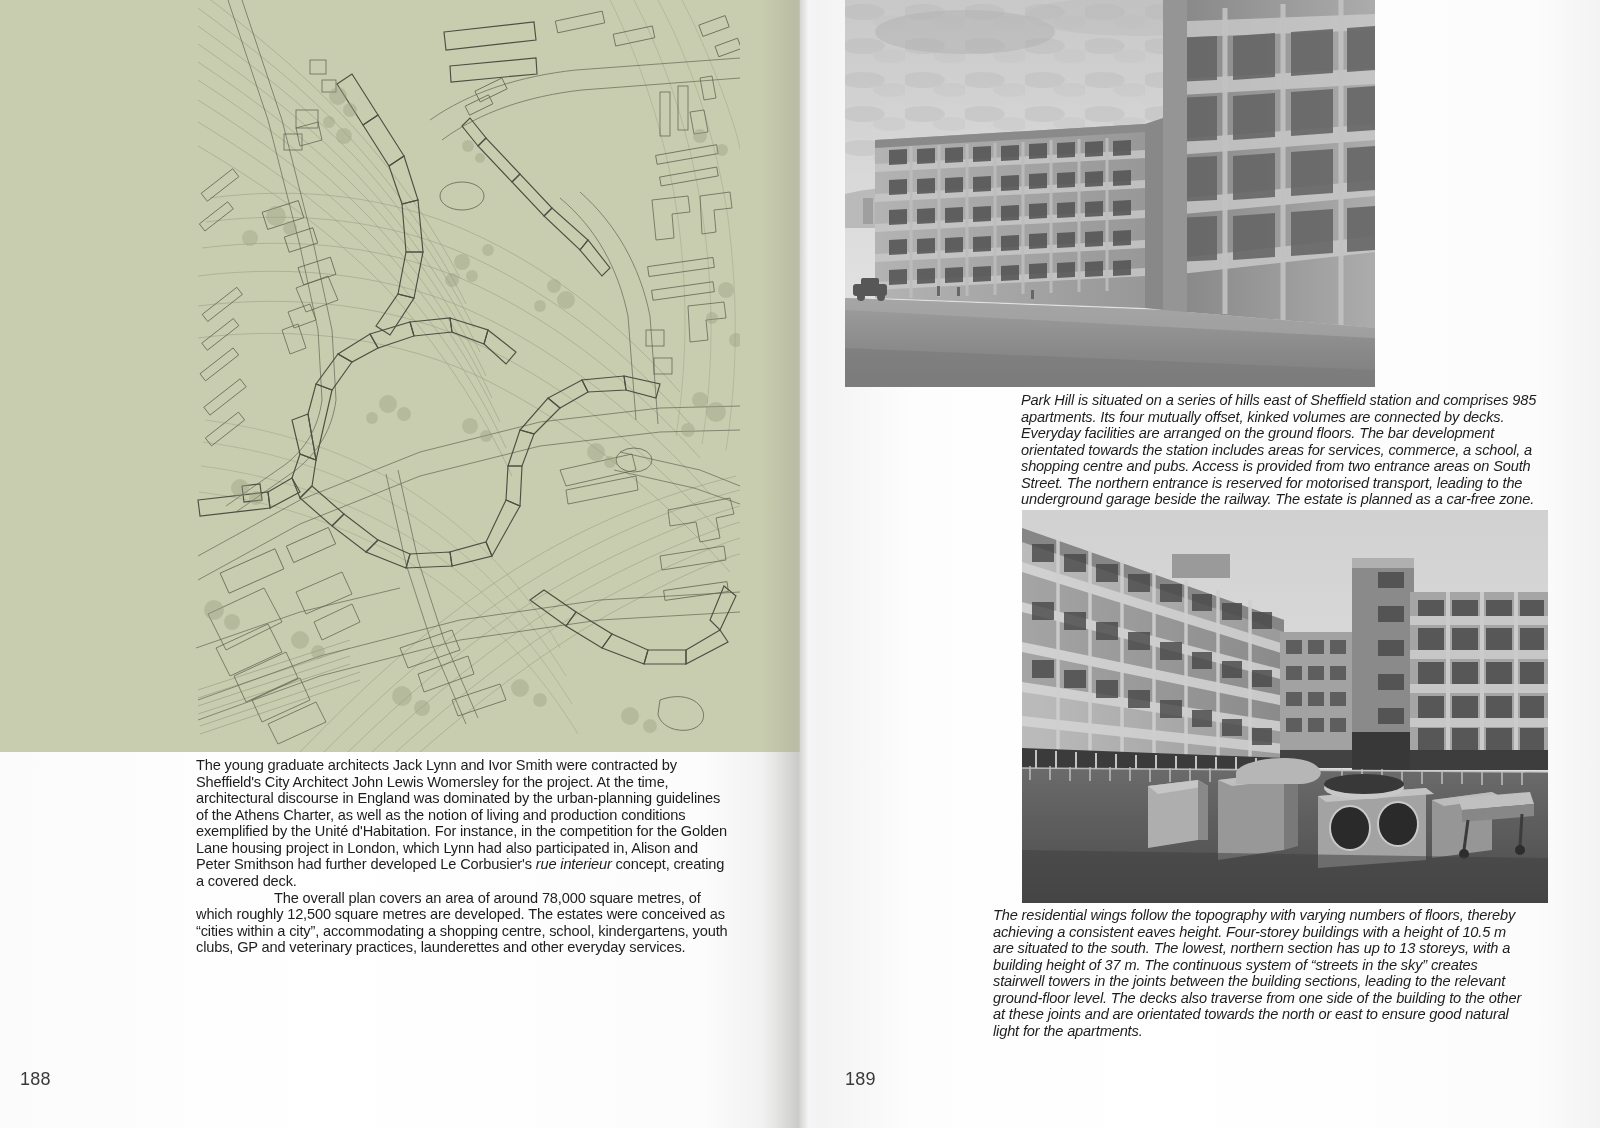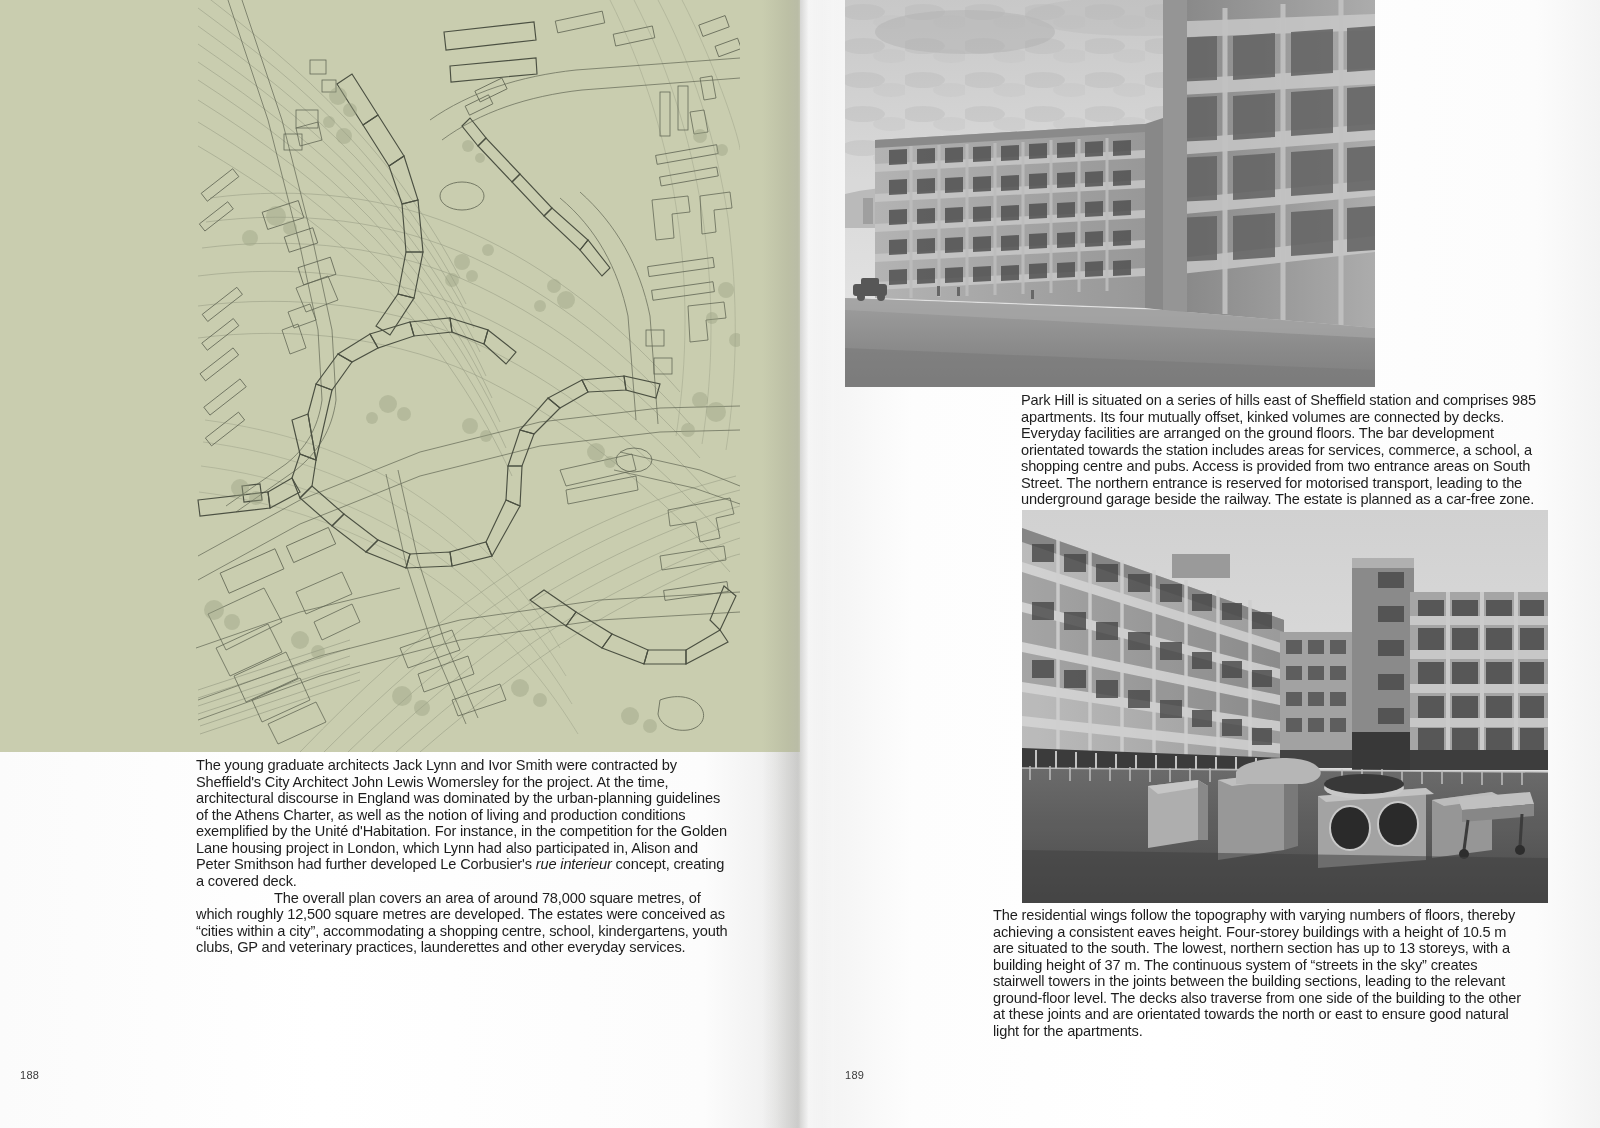--- a/index.html
+++ b/index.html
@@ -49,21 +49,21 @@
     line-height: 1.135;
     color: #1d1d1d;
     letter-spacing: -0.15px;
   }
   .left-text p { margin: 0; }
   .left-text p.indent { text-indent: 78px; }
   .left-text em { font-style: italic; }
 
   .folio {
     position: absolute;
-    font-size: 11px;
+    font-size: 18px;
     color: #3a3a3a;
     letter-spacing: 0.3px;
   }
   .folio-left { left: 20px; top: 1069px; }
   .folio-right { left: 845px; top: 1069px; }
 
   
   .gutter {
     position: absolute;
     left: 762px; top: 0;
@@ -95,20 +95,21 @@
   .photo-top  { left: 845px; top: -2px;  width: 530px; height: 389px; }
   .photo-bot  { left: 1022px; top: 510px; width: 526px; height: 393px; }
   .photo svg { display:block; width:100%; height:100%; }
 
   .caption {
     position: absolute;
     font-size: 14.6px;
     line-height: 1.135;
     color: #1d1d1d;
     letter-spacing: -0.15px;
+    font-style: italic;
   }
   .caption-top { left: 1021px; top: 392px; width: 530px; }
   .caption-bot { left: 993px; top: 907px; width: 532px; }
   .caption p { margin: 0; }
 </style>
 </head>
 <body>
 
 <div class="spread">
 

